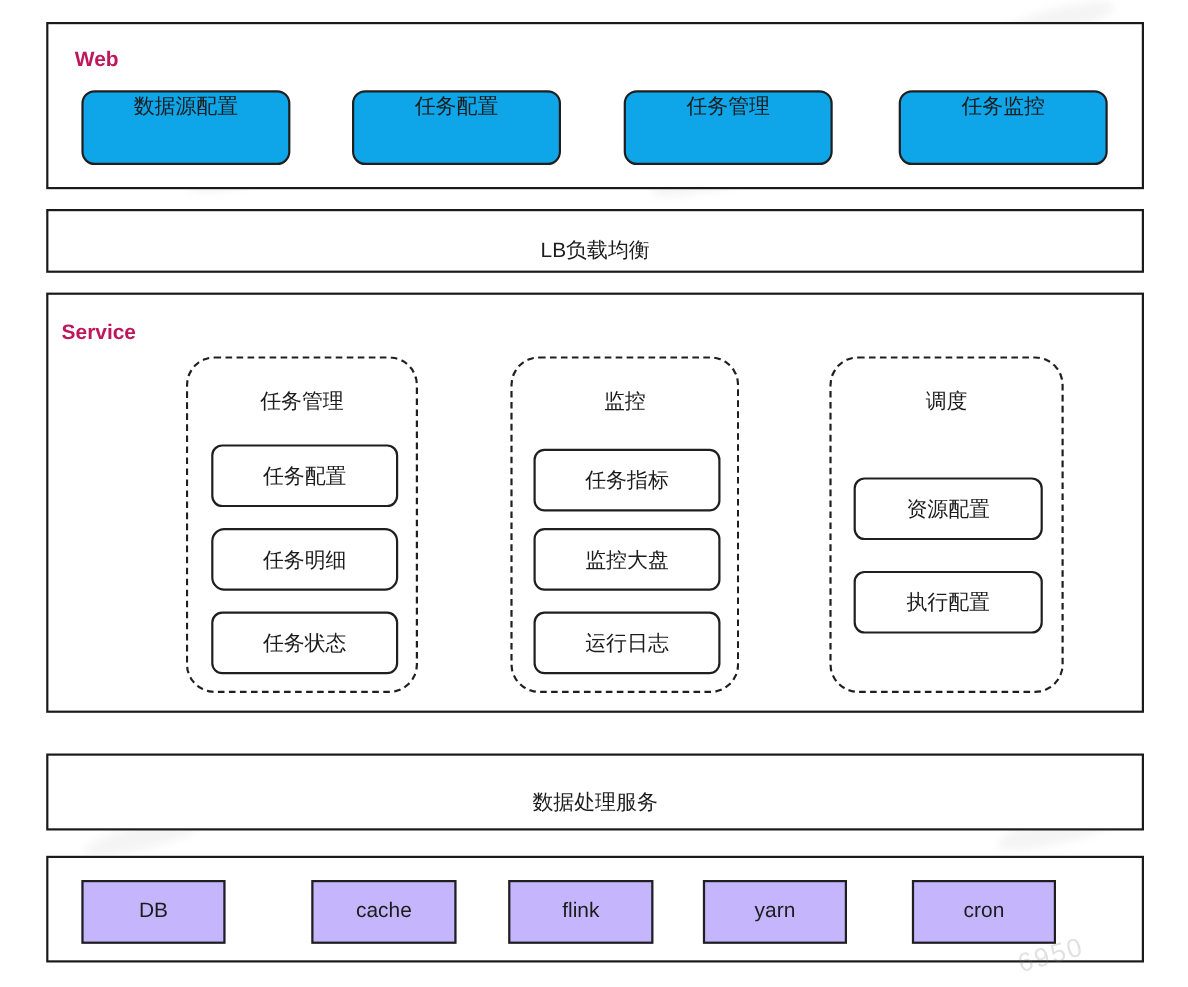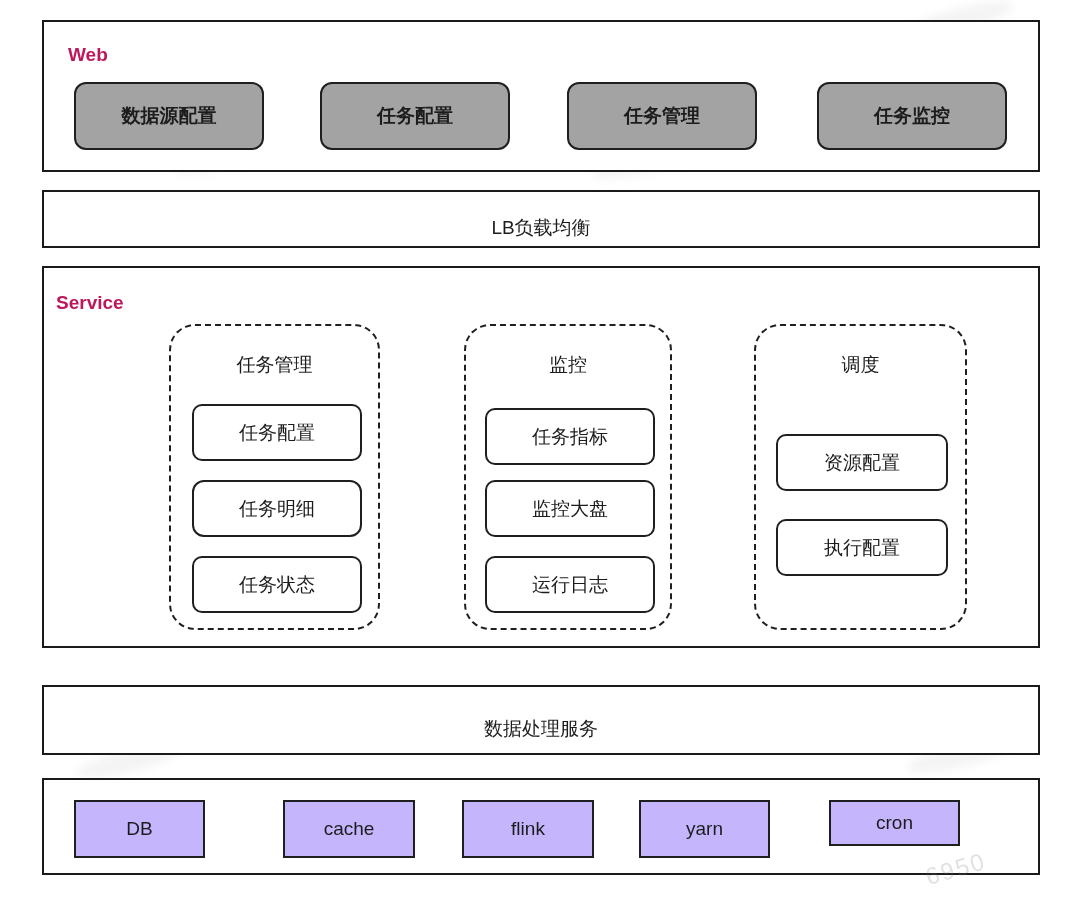--- a/index.html
+++ b/index.html
@@ -32,26 +32,24 @@
     display: flex;
     align-items: center;
     justify-content: center;
     font-size: 19px;
     margin-top: 17px;
   }
   .rbox {
     position: absolute;
     border: 2px solid #1f1f1f;
     border-radius: 12px;
-    background: #a3a3a3;
+    background: #0ea5e9;
     display: flex;
-    align-items: center;
     justify-content: center;
     font-size: 19px;
-    font-weight: bold;
   }
   .group {
     position: absolute;
     border: 2px dashed #1f1f1f;
     border-radius: 26px;
     background: transparent;
   }
   .group-title {
     position: absolute;
     left: 0;
@@ -179,20 +177,20 @@
     </div>
     <div class="rect" style="left:239px; top:20px; width:132px; height:58px;">
       <span>cache</span>
     </div>
     <div class="rect" style="left:418px; top:20px; width:132px; height:58px;">
       <span>flink</span>
     </div>
     <div class="rect" style="left:595px; top:20px; width:131px; height:58px;">
       <span>yarn</span>
     </div>
-    <div class="rect" style="left:785px; top:20px; width:131px; height:46px;">
+    <div class="rect" style="left:785px; top:20px; width:131px; height:58px;">
       <span>cron</span>
     </div>
   </div>
 
   <div class="watermark" style="left:925px; top:855px;">6950</div>
 
 </div>
 
 </body></html>

